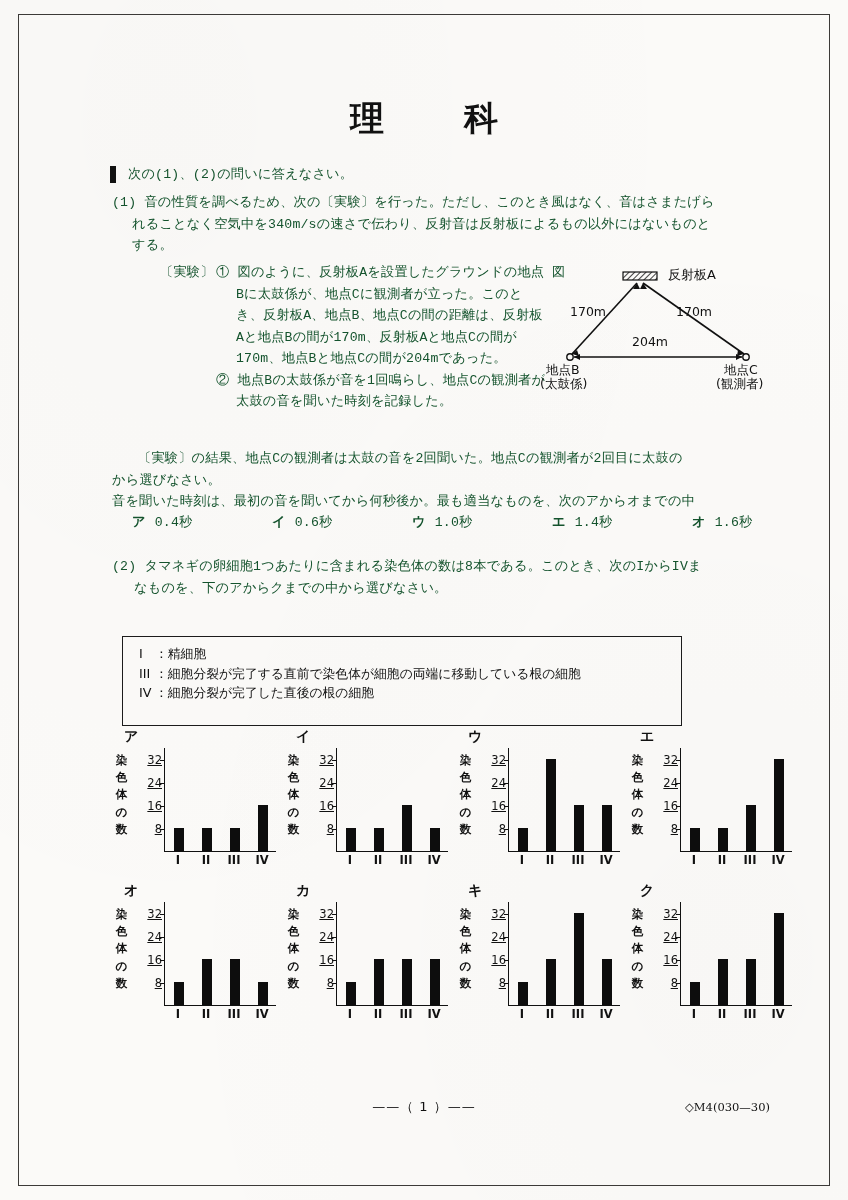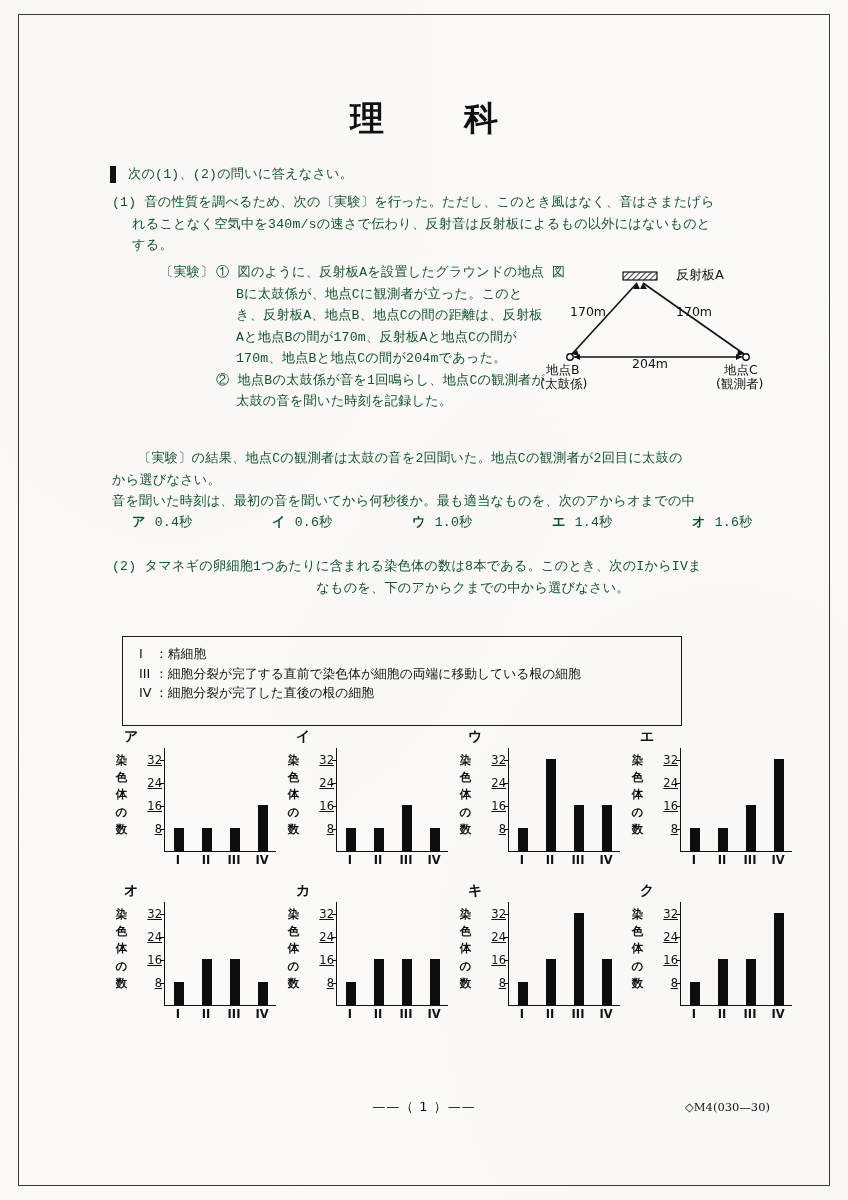--- a/index.html
+++ b/index.html
@@ -340,24 +340,24 @@
       <polygon points="95,21 92,27 99,27" fill="#111"></polygon>
       <polygon points="196,92 190,88 189,94" fill="#111"></polygon>
 
       <line x1="26" y1="95" x2="194" y2="95" stroke="#111" stroke-width="1.6"></line>
       <polygon points="26,95 32,92 32,98" fill="#111"></polygon>
       <polygon points="194,95 188,92 188,98" fill="#111"></polygon>
 
       <circle cx="22" cy="95" r="3.2" fill="#fbfaf8" stroke="#111" stroke-width="1.4"></circle>
       <circle cx="198" cy="95" r="3.2" fill="#fbfaf8" stroke="#111" stroke-width="1.4"></circle>
     </svg>
-    <div style="position:absolute;left:128px;top:4px;font-size:13px;color:#111;white-space:nowrap;">反射板A</div>
+    <div style="position:absolute;left:120px;top:4px;font-size:13px;color:#111;white-space:nowrap;">反射板A</div>
     <div style="position:absolute;left:22px;top:42px;font-size:12.5px;color:#111;white-space:nowrap;">170m</div>
     <div style="position:absolute;left:128px;top:42px;font-size:12.5px;color:#111;white-space:nowrap;">170m</div>
-    <div style="position:absolute;left:84px;top:94px;font-size:12.5px;color:#111;white-space:nowrap;">204m</div>
+    <div style="position:absolute;left:84px;top:72px;font-size:12.5px;color:#111;white-space:nowrap;">204m</div>
     <div style="position:absolute;left:-2px;top:100px;font-size:12.5px;color:#111;white-space:nowrap;">地点B</div>
     <div style="position:absolute;left:-8px;top:114px;font-size:12.5px;color:#111;white-space:nowrap;">(太鼓係)</div>
     <div style="position:absolute;left:176px;top:100px;font-size:12.5px;color:#111;white-space:nowrap;">地点C</div>
     <div style="position:absolute;left:168px;top:114px;font-size:12.5px;color:#111;white-space:nowrap;">(観測者)</div>
   </div>
 
   <div class="txt result-par">
     <span class="ind">〔実験〕の結果、地点Cの観測者は太鼓の音を2回聞いた。地点Cの観測者が2回目に太鼓の</span>
     <span class="ind2">から選びなさい。</span>
     <span class="ind2">音を聞いた時刻は、最初の音を聞いてから何秒後か。最も適当なものを、次のアからオまでの中</span>
@@ -376,21 +376,21 @@
     <span class="choice" style="width:140px;">
       <span class="mk">エ</span><span>1.4秒</span>
     </span>
     <span class="choice">
       <span class="mk">オ</span><span>1.6秒</span>
     </span>
   </div>
 
   <div class="txt q2">
     <span class="hang">(2) タマネギの卵細胞1つあたりに含まれる染色体の数は8本である。このとき、次のIからIVま</span>
-    <span class="hang" style="padding-left:22px;text-indent:0;text-align:center;">なものを、下のアからクまでの中から選びなさい。</span>
+    <span class="hang" style="padding-left:22px;text-indent:0;">なものを、下のアからクまでの中から選びなさい。</span>
   </div>
 
   <div class="defbox">
     <div class="defline">
       <span class="rn">I</span><span>：精細胞</span>
     </div>
     <div class="defline">
       <span class="rn">III</span><span>：細胞分裂が完了する直前で染色体が細胞の両端に移動している根の細胞</span>
     </div>
     <div class="defline">

